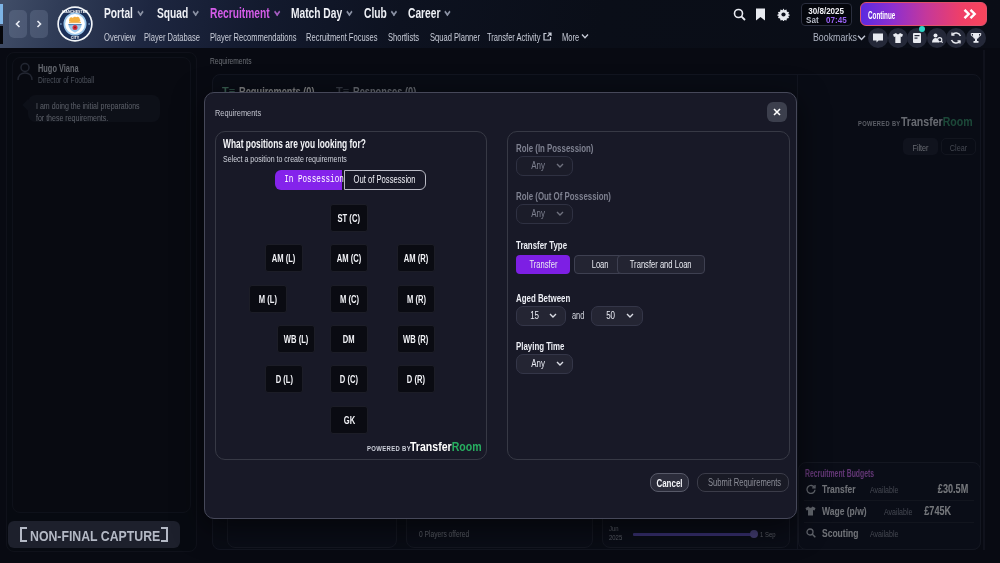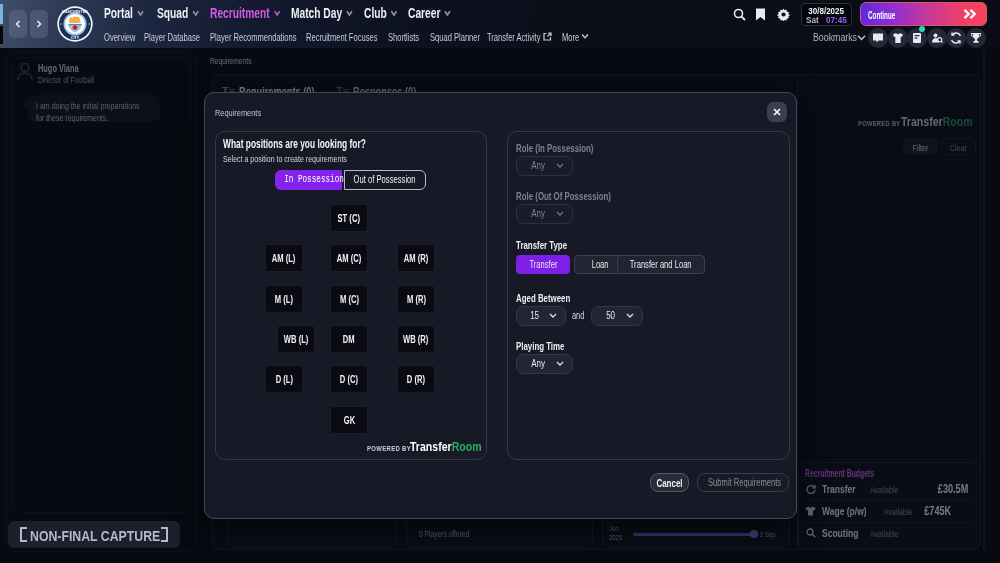--- a/index.html
+++ b/index.html
@@ -272,21 +272,21 @@
       </div>
     <div class="posbtn" style="left:60px;  top:151px;">
         <span class="cc">AM (L)</span>
       </div>
     <div class="posbtn" style="left:125px; top:151px;">
         <span class="cc">AM (C)</span>
       </div>
     <div class="posbtn" style="left:192px; top:151px;">
         <span class="cc">AM (R)</span>
       </div>
-    <div class="posbtn" style="left:60px;  top:192px;">
+    <div class="posbtn" style="left:44px;  top:192px;">
         <span class="cc">M (L)</span>
       </div>
     <div class="posbtn" style="left:125px; top:192px;">
         <span class="cc">M (C)</span>
       </div>
     <div class="posbtn" style="left:192px; top:192px;">
         <span class="cc">M (R)</span>
       </div>
     <div class="posbtn" style="left:72px;  top:232px;">
         <span class="cc">WB (L)</span>

